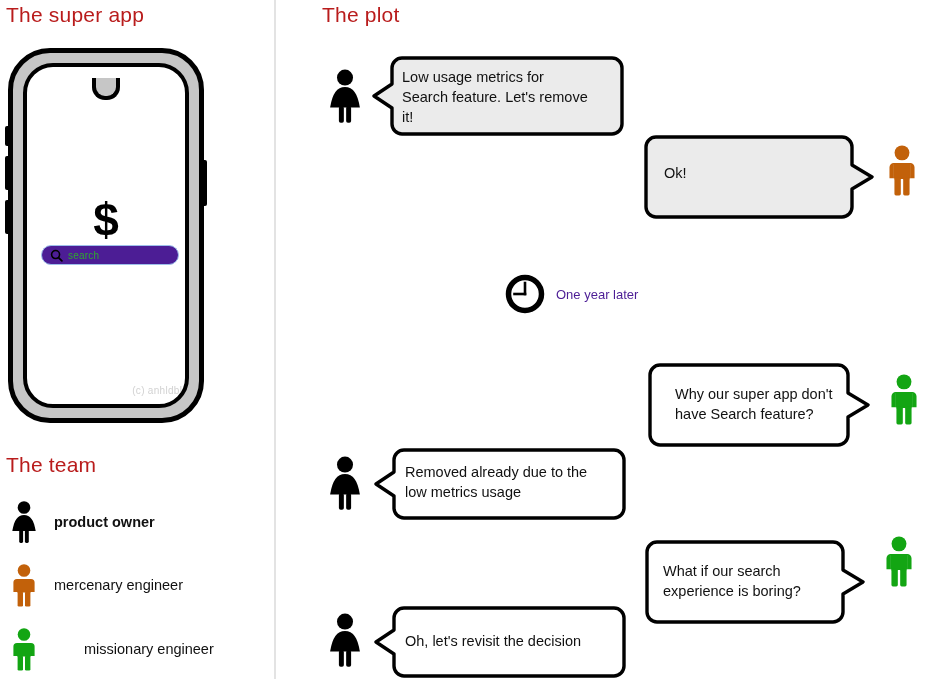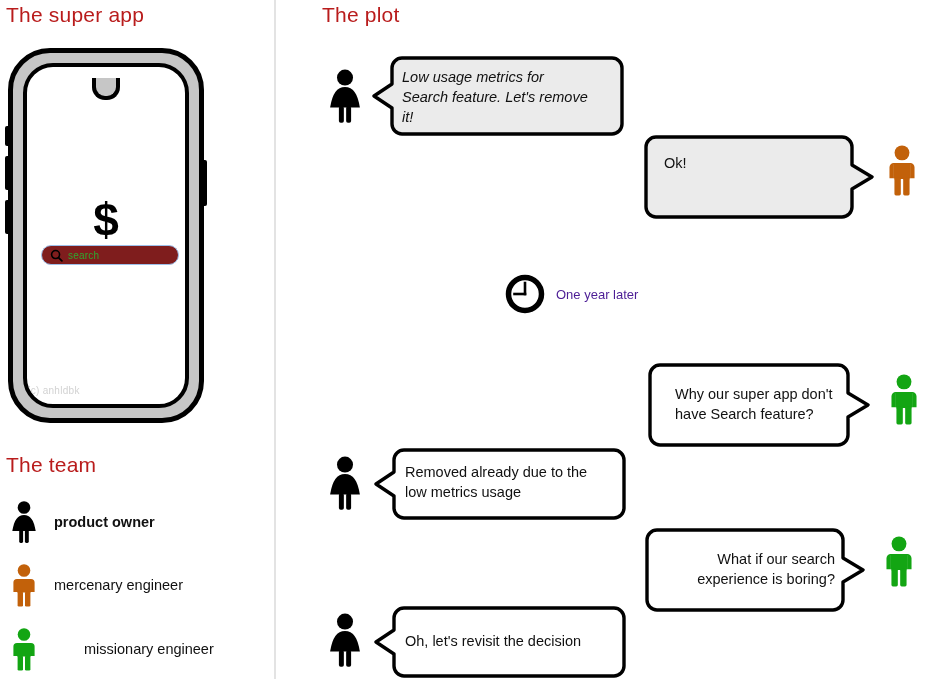--- a/index.html
+++ b/index.html
@@ -98,42 +98,42 @@
     line-height: 1;
   }
   .search-box {
     position: absolute;
     left: 14px;
     top: 178px;
     width: 138px;
     height: 20px;
     border: 1.6px solid #9dc0ea;
     border-radius: 11px;
-    background: #7f1d1d;
+    background: #4c1d95;
     box-sizing: border-box;
     display: flex;
     align-items: center;
     gap: 5px;
     padding: 0 8px;
   }
   .search-box .mag {
     flex: 0 0 auto;
     display: block;
   }
   .search-box .ph {
     font-size: 10px;
     color: #2ea82e;
     font-family: "Liberation Sans", sans-serif;
     letter-spacing: 0.2px;
   }
   .watermark {
     position: absolute;
     left: 0; right: 0;
     bottom: 8px;
-    text-align: left;
+    text-align: right;
     font-size: 10px;
     color: #d2d2d2;
     letter-spacing: 0.3px;
   }
 
   
   .legend-item {
     position: absolute;
     display: flex;
     align-items: center;
@@ -249,30 +249,30 @@
     <circle cx="16" cy="7.5" r="6.3" fill="#000000"></circle>
     <path d="M16 15 C9.6 15 6.2 20 4.3 31 L27.7 31 C25.8 20 22.4 15 16 15 Z" fill="#000000"></path>
     <rect x="11.2" y="30" width="3.9" height="13" rx="1.4" fill="#000000"></rect>
     <rect x="16.9" y="30" width="3.9" height="13" rx="1.4" fill="#000000"></rect>
   </svg>
 </div>
 <div class="bubble" style="left:372px; top:56px; width:252px; height:80px;">
   <svg width="252" height="80" viewBox="0 0 252 80">
     <path d="M30 2 H240 a10 10 0 0 1 10 10 V68 a10 10 0 0 1 -10 10 H30 a10 10 0 0 1 -10 -10 V52 L2 40 L20 28 V12 a10 10 0 0 1 10 -10 Z" fill="#ebebeb" stroke="#000000" stroke-width="3.4" stroke-linejoin="round"></path>
   </svg>
-  <div class="bubble-text" style="left:30px; top:11px; width:214px;font-style:italic;">Low usage metrics for
+  <div class="bubble-text" style="left:30px; top:11px; width:214px;">Low usage metrics for
 Search feature. Let's remove
 it!</div>
 </div>
 
 <div class="bubble" style="left:644px; top:135px; width:230px; height:84px;">
   <svg width="230" height="84" viewBox="0 0 230 84">
     <path d="M12 2 H198 a10 10 0 0 1 10 10 V30 L228 42 L208 54 V72 a10 10 0 0 1 -10 10 H12 a10 10 0 0 1 -10 -10 V12 a10 10 0 0 1 10 -10 Z" fill="#ebebeb" stroke="#000000" stroke-width="3.4" stroke-linejoin="round"></path>
   </svg>
-  <div class="bubble-text" style="left:20px; top:18px; width:176px;">Ok!</div>
+  <div class="bubble-text" style="left:20px; top:28px; width:176px;">Ok!</div>
 </div>
 <div class="fig-slot" style="left:882px; top:144px;">
   <svg width="40" height="52" viewBox="0 0 32 44">
     <circle cx="16" cy="7.5" r="6.3" fill="#c2610a"></circle>
     <path d="M9 16 h14 a3.6 3.6 0 0 1 3.6 3.6 v9.4 h-3.7 v-12 h-13.8 v12 h-3.7 v-9.4 A3.6 3.6 0 0 1 9 16 Z" fill="#c2610a"></path>
     <rect x="8.9" y="16" width="14.2" height="13.6" rx="1.2" fill="#c2610a"></rect>
     <rect x="9.6" y="28.5" width="5.4" height="15" rx="1.3" fill="#c2610a"></rect>
     <rect x="17" y="28.5" width="5.4" height="15" rx="1.3" fill="#c2610a"></rect>
   </svg>
 </div>
@@ -312,21 +312,21 @@
   </svg>
 </div>
 <div class="bubble" style="left:374px; top:448px; width:252px; height:72px;">
   <svg width="252" height="72" viewBox="0 0 252 72">
     <path d="M30 2 H240 a10 10 0 0 1 10 10 V60 a10 10 0 0 1 -10 10 H30 a10 10 0 0 1 -10 -10 V48 L2 36 L20 24 V12 a10 10 0 0 1 10 -10 Z" fill="#ffffff" stroke="#000000" stroke-width="3.4" stroke-linejoin="round"></path>
   </svg>
   <div class="bubble-text" style="left:31px; top:14px; width:212px;">Removed already due to the
 low metrics usage</div>
 </div>
 
-<div class="bubble" style="left:645px; top:528px; width:220px; height:96px;text-align:right;">
+<div class="bubble" style="left:645px; top:540px; width:220px; height:96px;">
   <svg width="220" height="84" viewBox="0 0 220 84">
     <path d="M12 2 H188 a10 10 0 0 1 10 10 V30 L218 42 L198 54 V72 a10 10 0 0 1 -10 10 H12 a10 10 0 0 1 -10 -10 V12 a10 10 0 0 1 10 -10 Z" fill="#ffffff" stroke="#000000" stroke-width="3.4" stroke-linejoin="round"></path>
   </svg>
   <div class="bubble-text" style="left:18px; top:21px; width:172px;">What if our search
 experience is boring?</div>
 </div>
 <div class="fig-slot" style="left:879px; top:535px;">
   <svg width="40" height="52" viewBox="0 0 32 44">
     <circle cx="16" cy="7.5" r="6.3" fill="#13a513"></circle>
     <path d="M9 16 h14 a3.6 3.6 0 0 1 3.6 3.6 v9.4 h-3.7 v-12 h-13.8 v12 h-3.7 v-9.4 A3.6 3.6 0 0 1 9 16 Z" fill="#13a513"></path>

